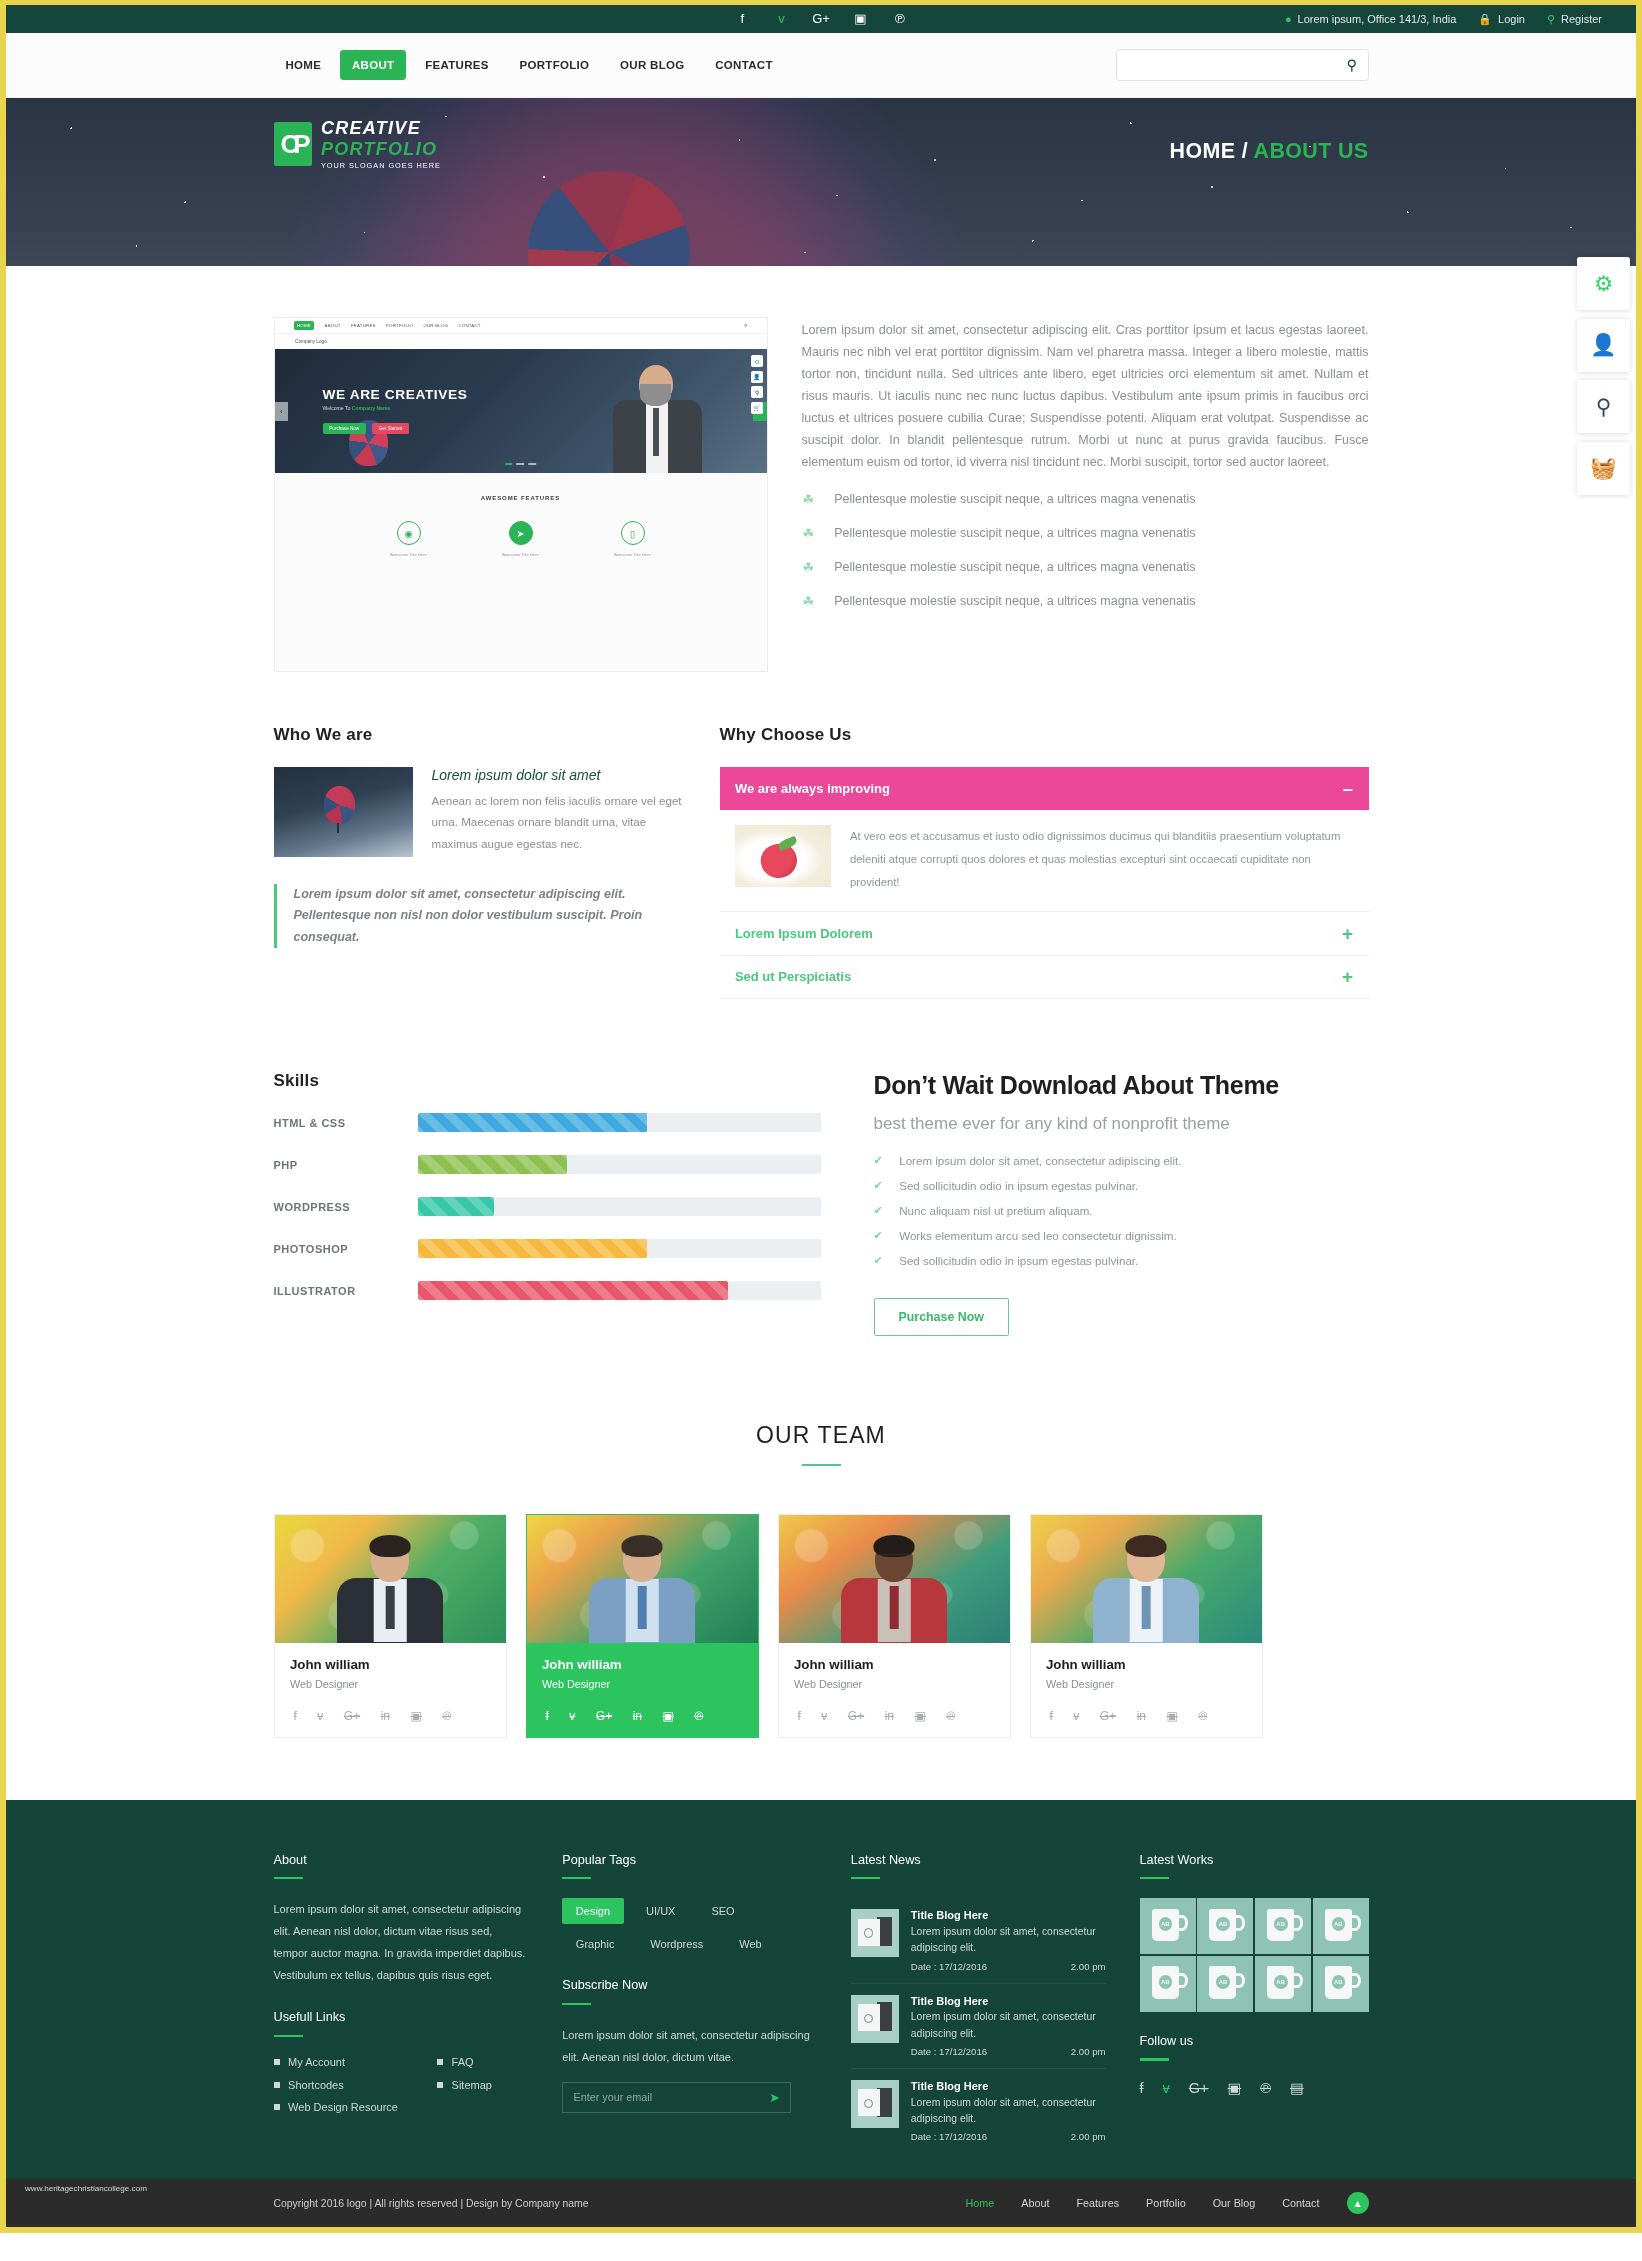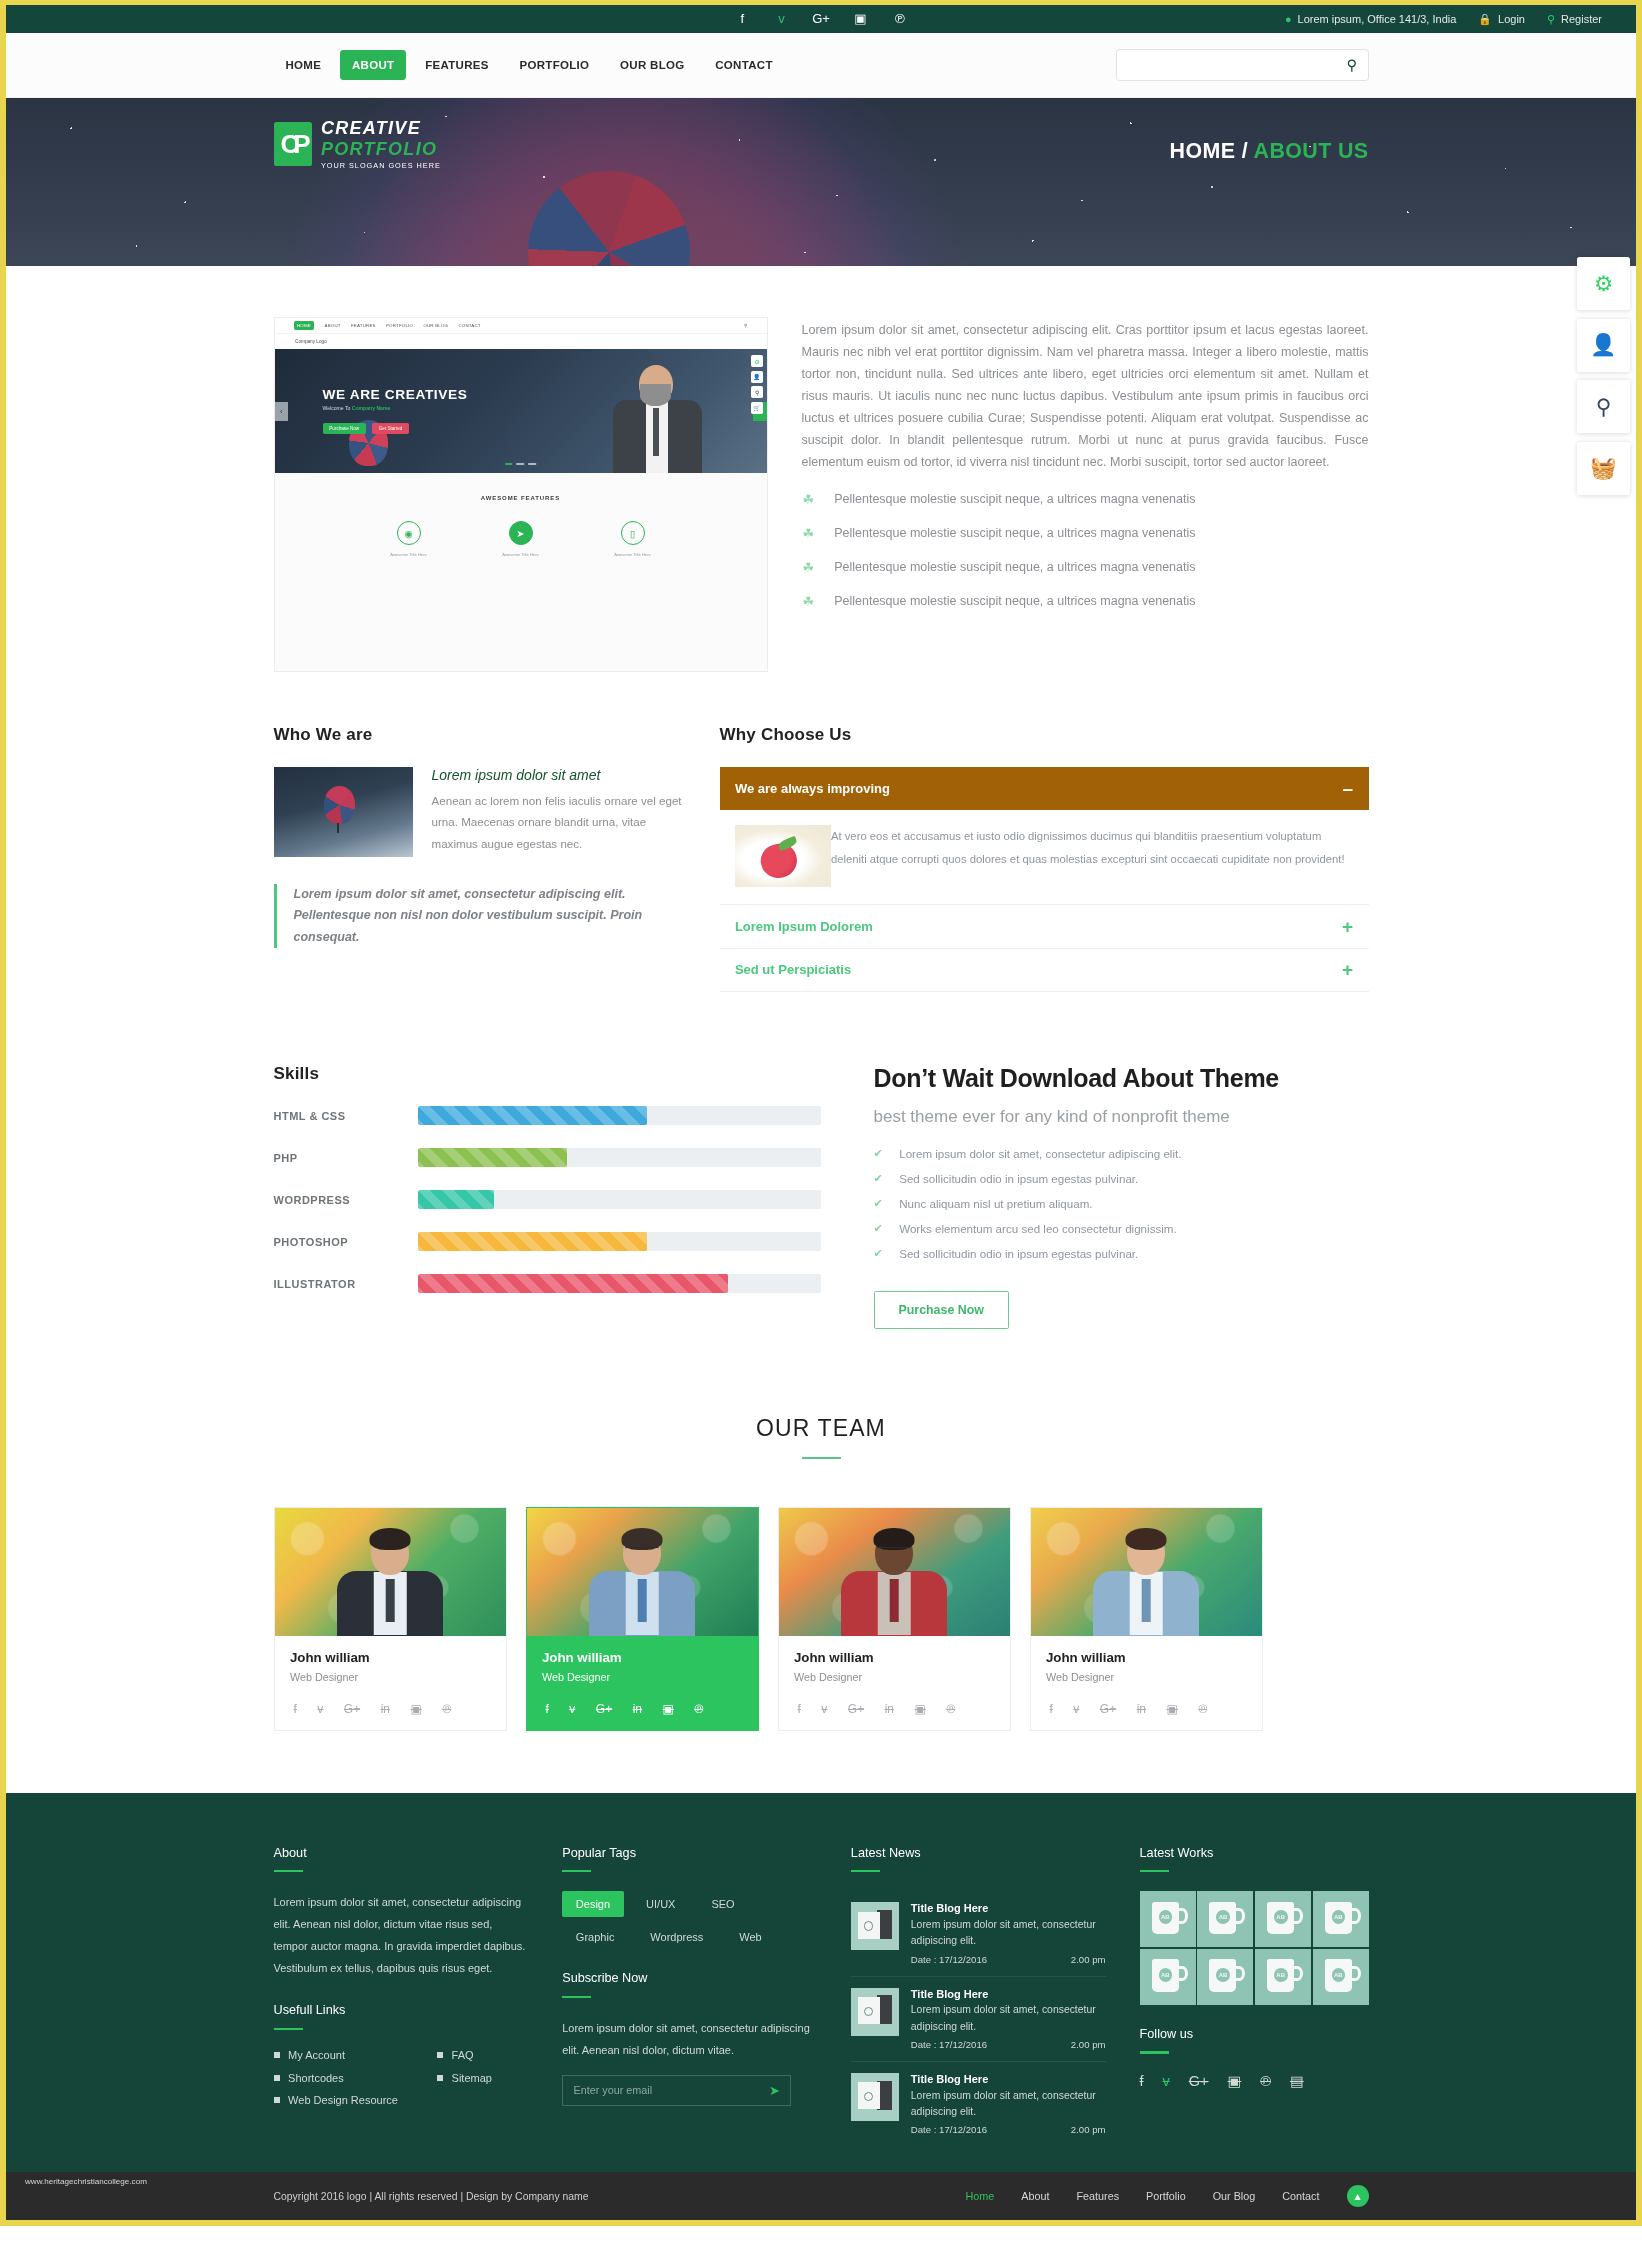--- a/index.html
+++ b/index.html
@@ -216,26 +216,26 @@
   .who-img .b2 { position: absolute; left: 50px; top: 19px; width: 31px; height: 38px; border-radius: 48% 48% 44% 44%;
     background: conic-gradient(from 35deg, #c23a55 0 20%, #3c5581 20% 38%, #b53550 38% 56%, #33507c 56% 74%, #c43c58 74% 100%); }
   .who-img .b2::after { content:""; position: absolute; left: 13.7px; top: 37px; width: 1.7px; height: 10.3px; background: #22313f; }
   .who-txt h4 { font-size: 14px; font-style: italic; font-weight: 400; color: #14532d; margin-bottom: 6.8px; }
   .who-txt p { font-size: 11.6px; line-height: 21.4px; color: #8b8f93; }
   .quote { margin-top: 27px; border-left: 3.4px solid #4ac97f; padding-left: 17px; }
   .quote p { font-size: 12.5px; line-height: 21.4px; color: #7e8287; font-style: italic; font-weight: 700; }
 
   .acc-item { border-bottom: 0.9px solid #eeeeee; }
   .acc-head { display: flex; align-items: center; justify-content: space-between; padding: 13.7px 15.4px; cursor: pointer; }
-  .acc-head.open { background: #a16207; }
+  .acc-head.open { background: #ec4899; }
   .acc-head .t { font-size: 13px; font-weight: 700; color: #4ac97f; }
   .acc-head.open .t { color: #fff; }
   .acc-head .sign { font-size: 19px; font-weight: 700; color: #4ac97f; line-height: 0.8; }
   .acc-head.open .sign { color: #fff; }
-  .acc-body { display: flex; padding: 15.4px 15.4px 17px 15.4px; }
+  .acc-body { display: flex; gap: 19px; padding: 15.4px 15.4px 17px 15.4px; }
   .acc-body .ai { width: 96px; height: 62px; flex: none;
     background: radial-gradient(ellipse at 40% 55%, #fff 0 38%, #f3eddd 60%, #efe7d2 100%); position: relative; overflow: hidden; }
   .acc-body .ai .straw { position: absolute; left: 26px; top: 19px; width: 36px; height: 34px; border-radius: 46% 46% 50% 50%;
     background: radial-gradient(circle at 38% 32%, #e8485b 0 55%, #c42f45 100%); transform: rotate(-16deg); }
   .acc-body .ai .leaf { position: absolute; left: 43px; top: 13.7px; width: 19px; height: 8.6px; background: #5fae4e; border-radius: 50% 10% 50% 10%; transform: rotate(-22deg); }
   .acc-body p { font-size: 11.3px; line-height: 23px; color: #9096a0; }
 
   
   .row-3 { display: flex; gap: 34px; margin-top: 72px; }
   .col-skills { width: 547px; }

